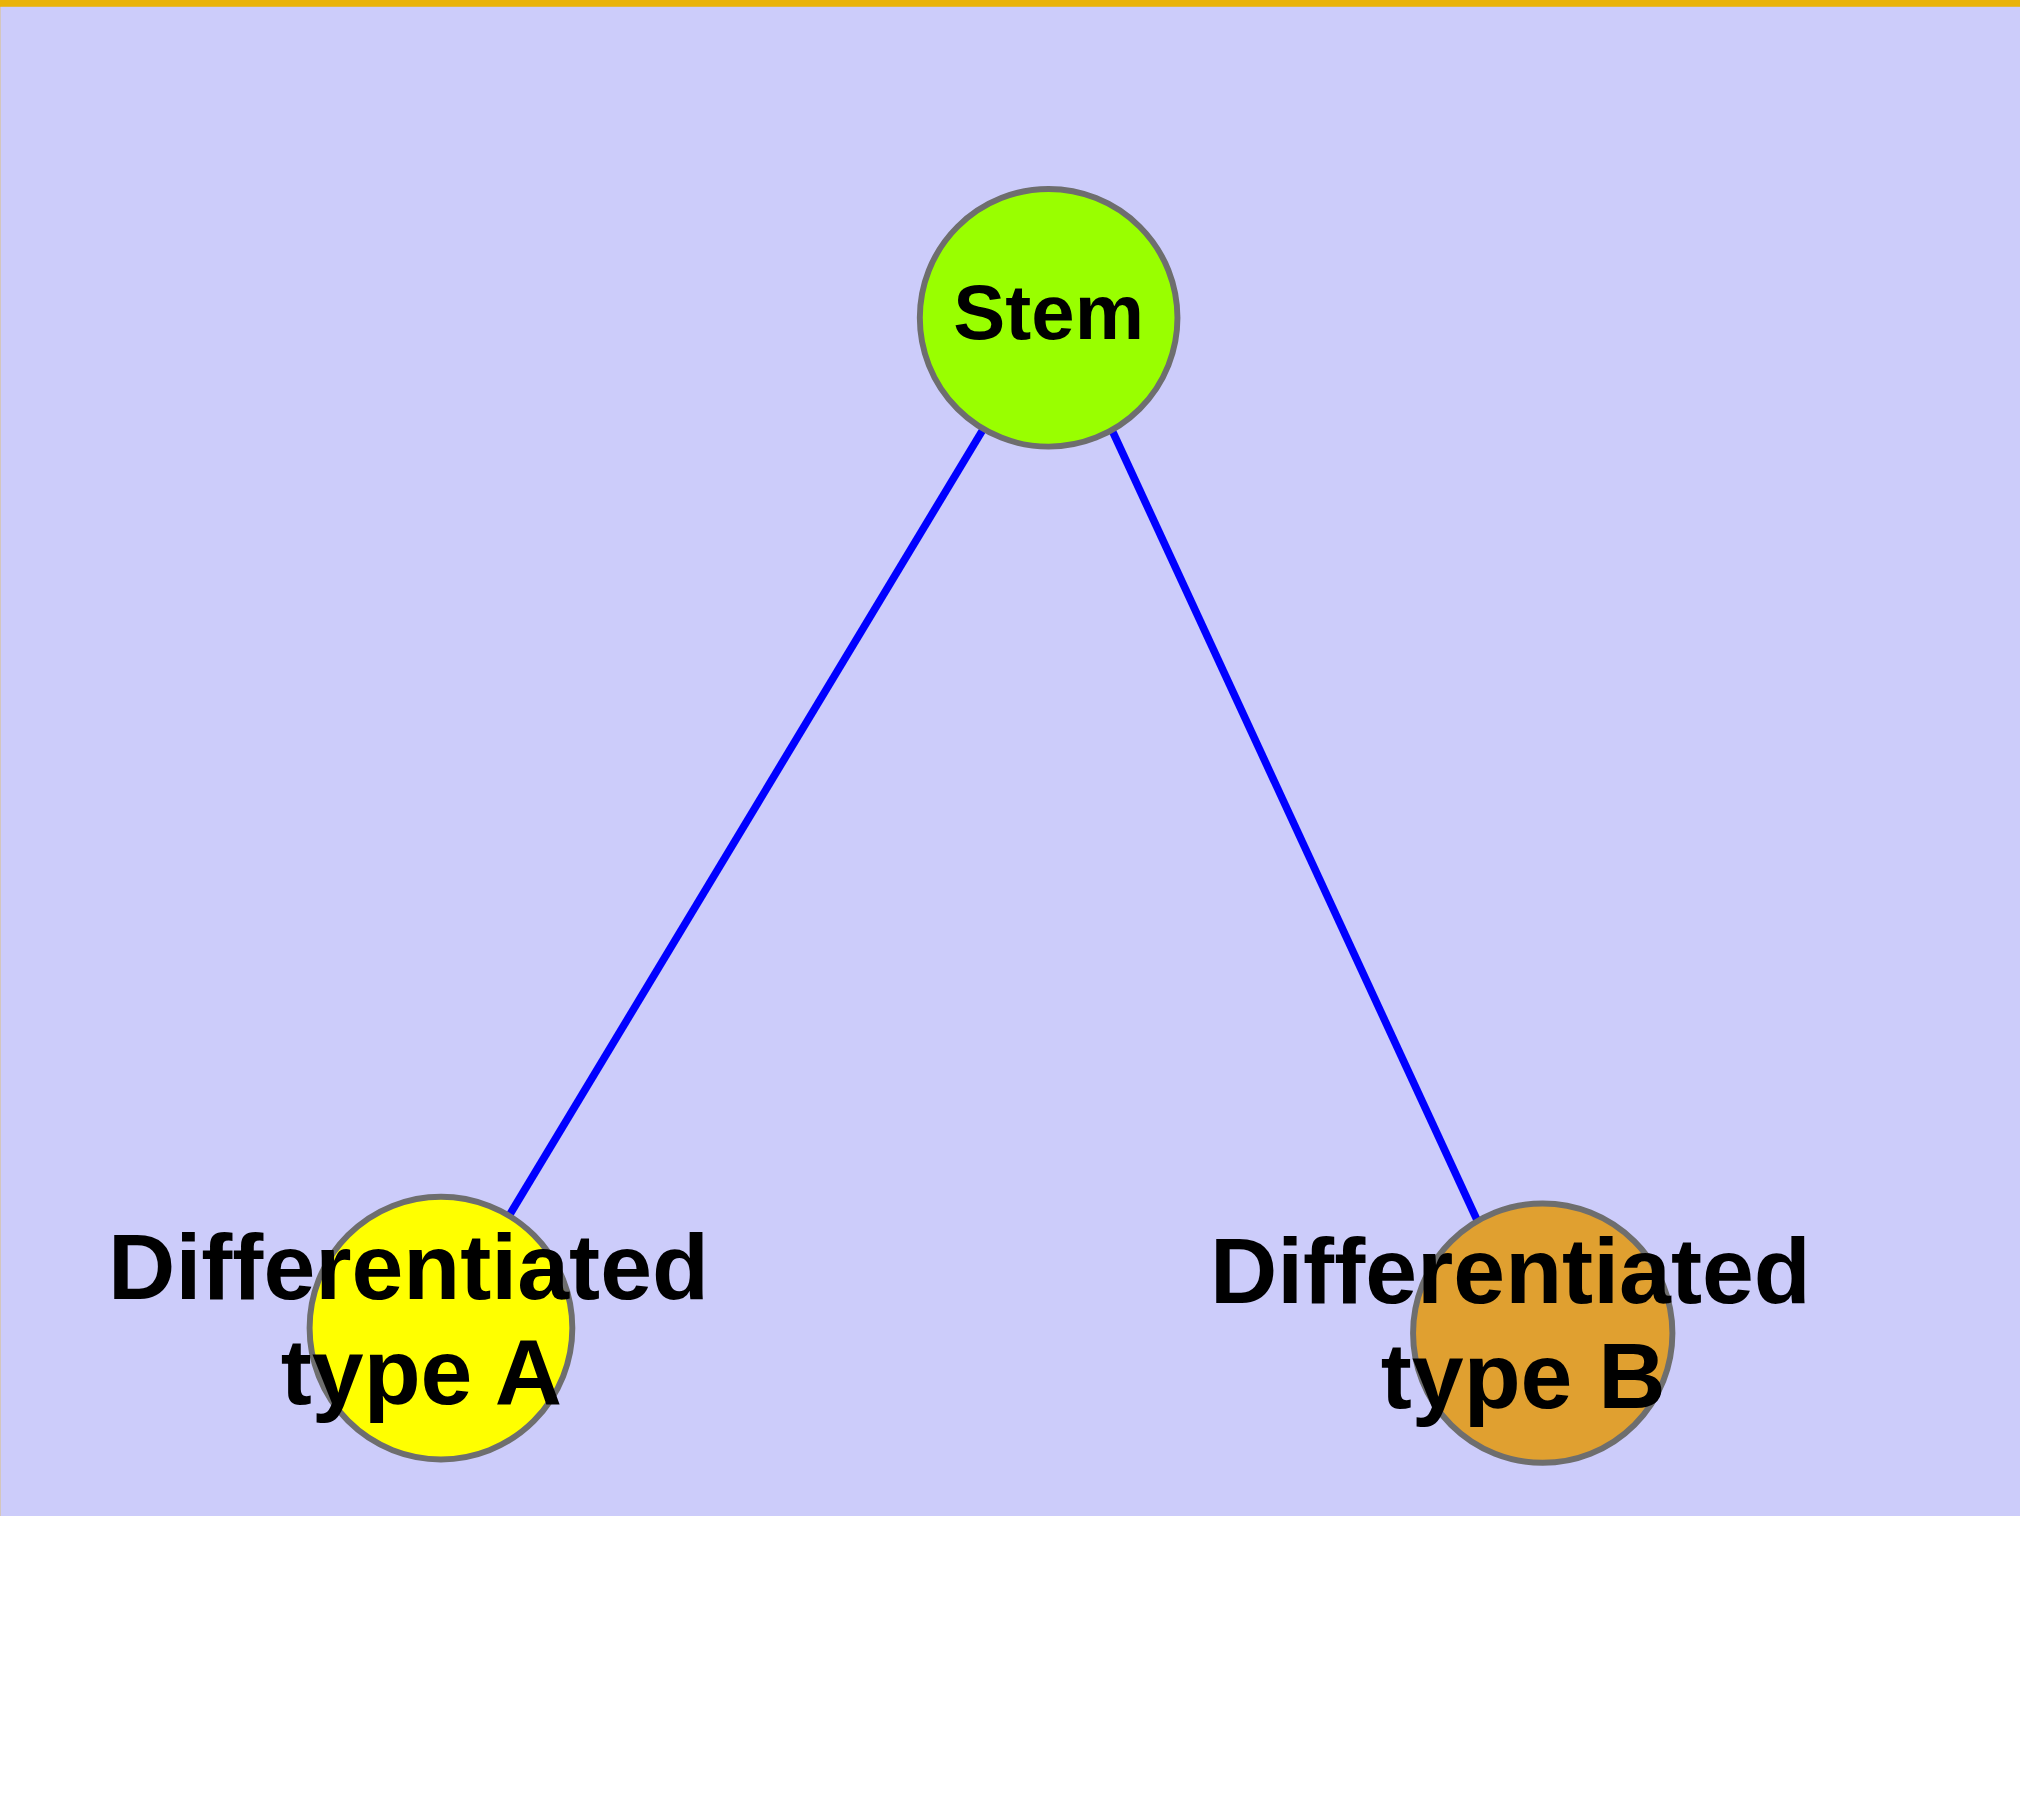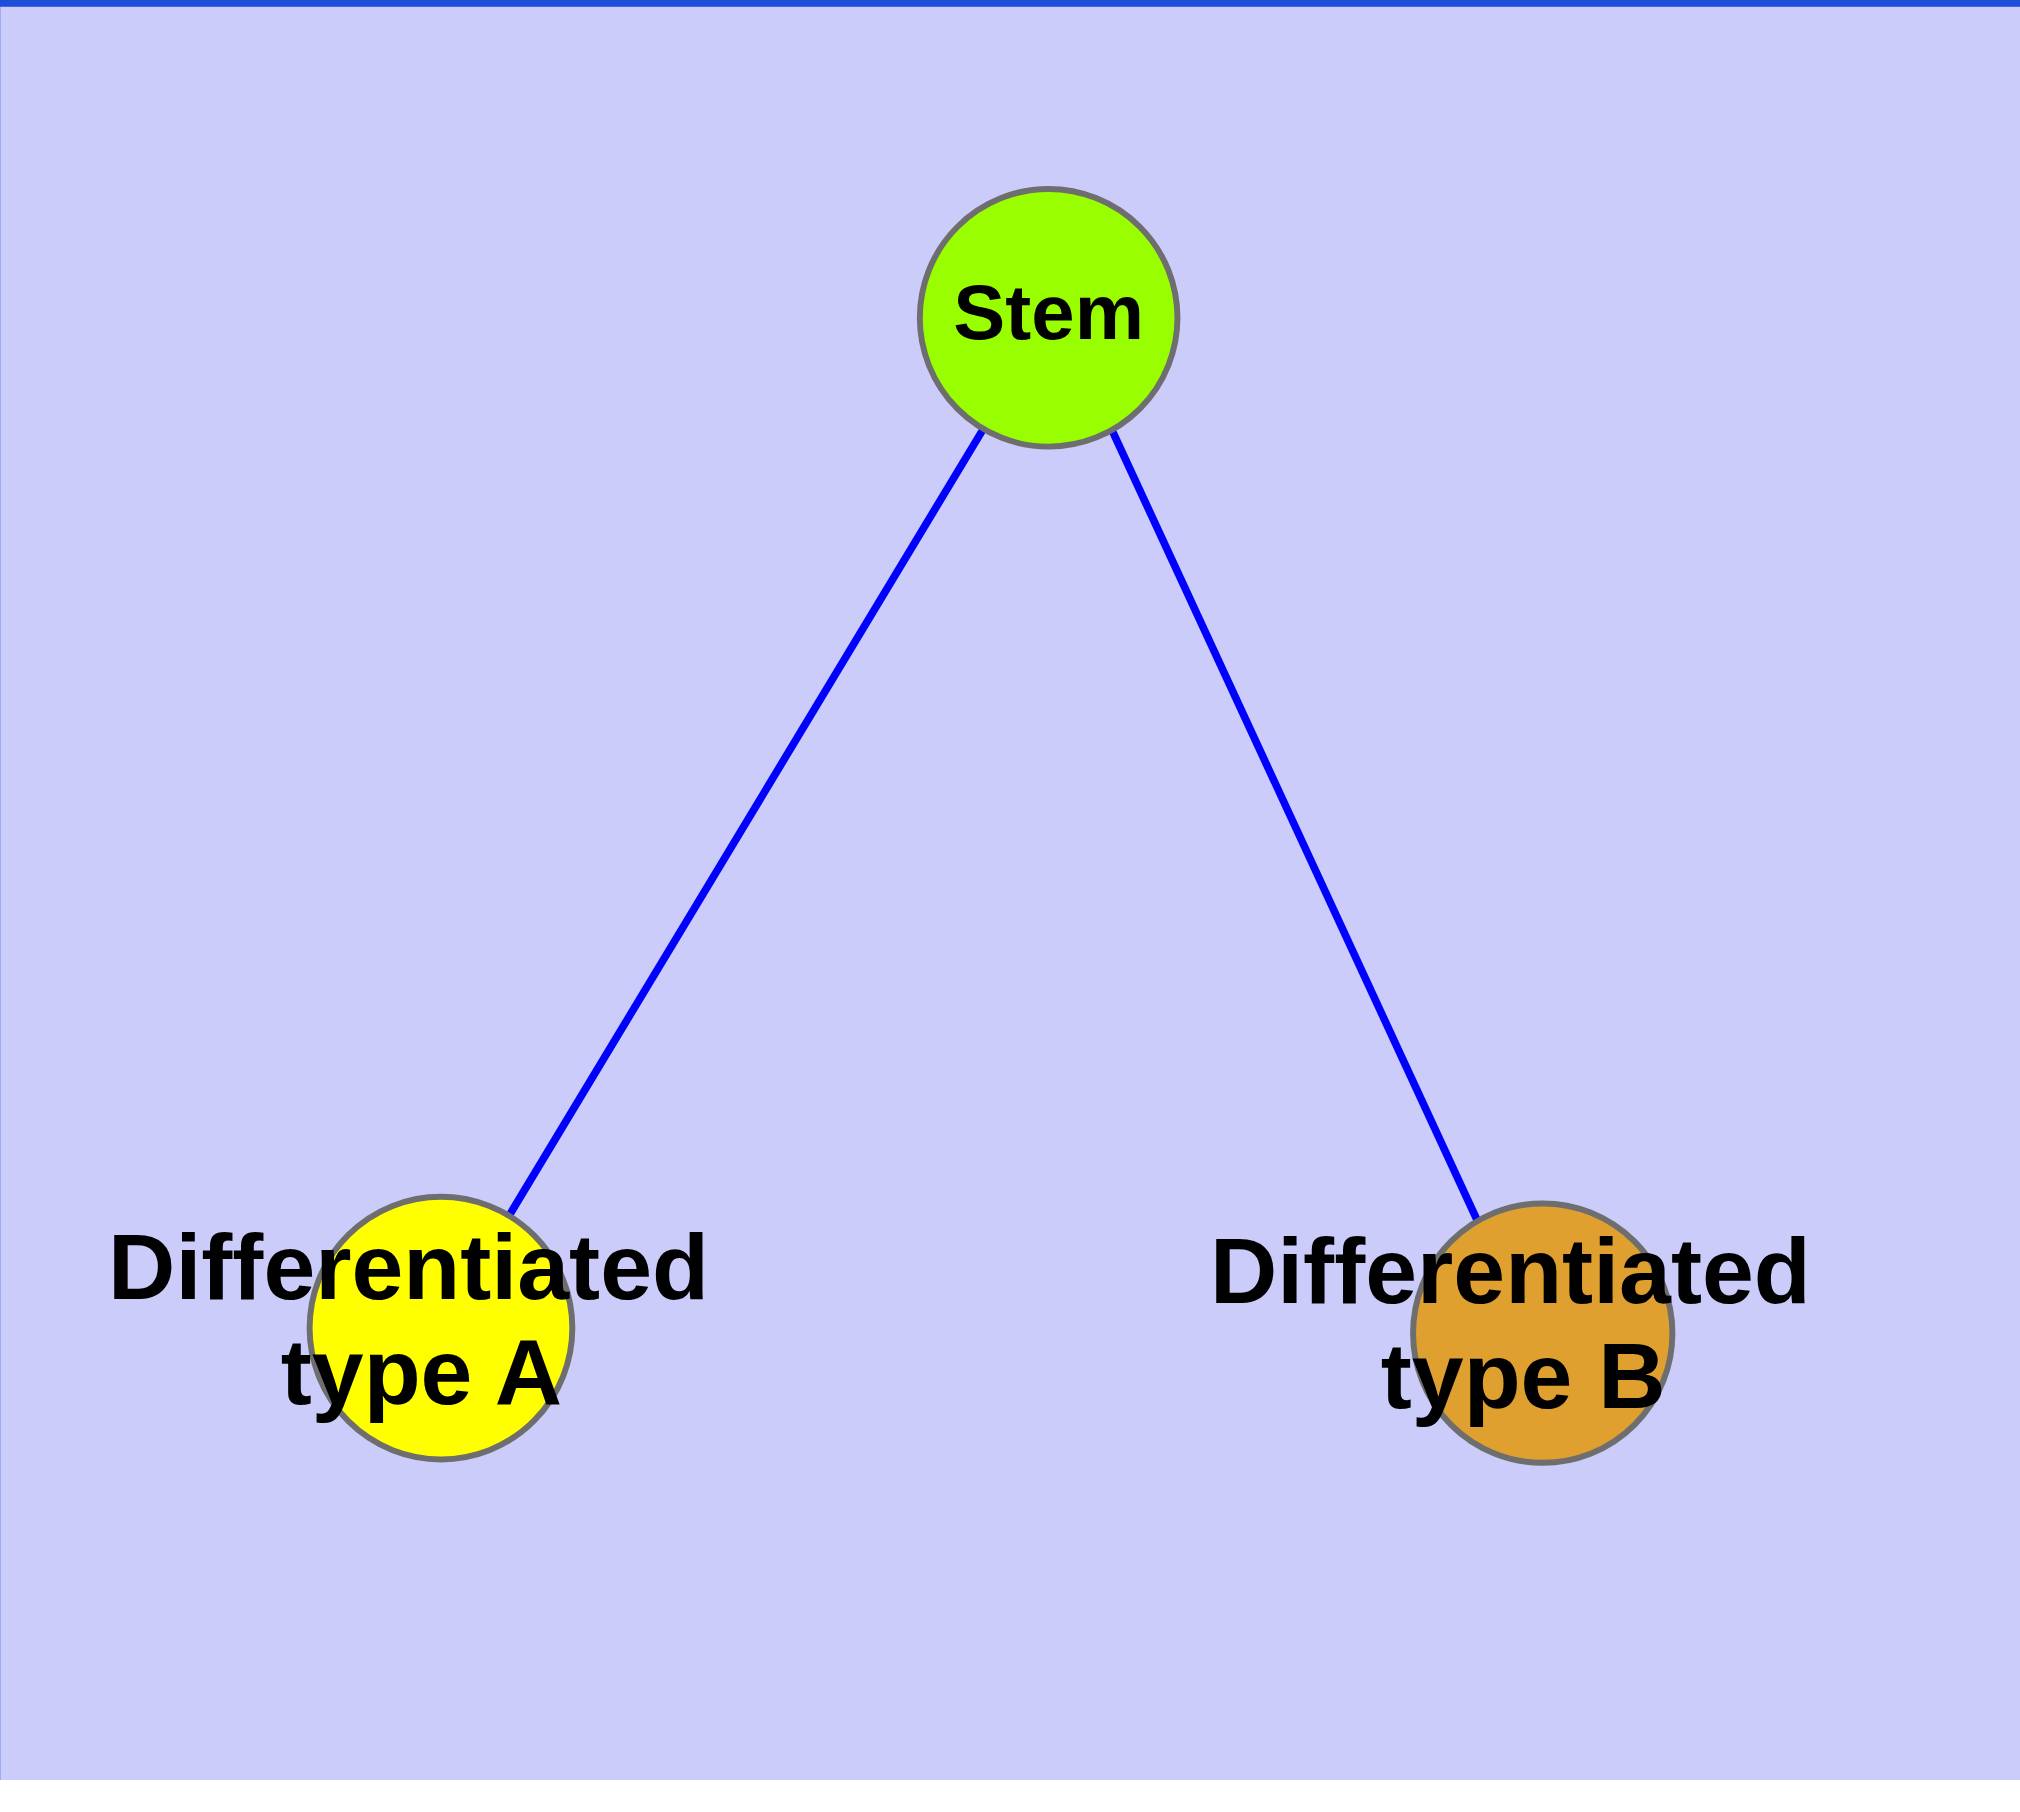--- a/index.html
+++ b/index.html
@@ -6,23 +6,23 @@
     margin: 0;
     padding: 0;
     background: #ffffff;
   }
   body {
     font-family: "Liberation Sans", sans-serif;
   }
   #canvas {
     position: relative;
     width: 2021px;
-    height: 1780px;
+    height: 1516px;
     overflow: hidden;
-    background: #1d4ed8;
+    background: #eab308;
   }
   #graph-svg {
     position: absolute;
     top: 0;
     left: 0;
     width: 2021px;
     height: 1812px;
     display: block;
   }
   .node-label {

